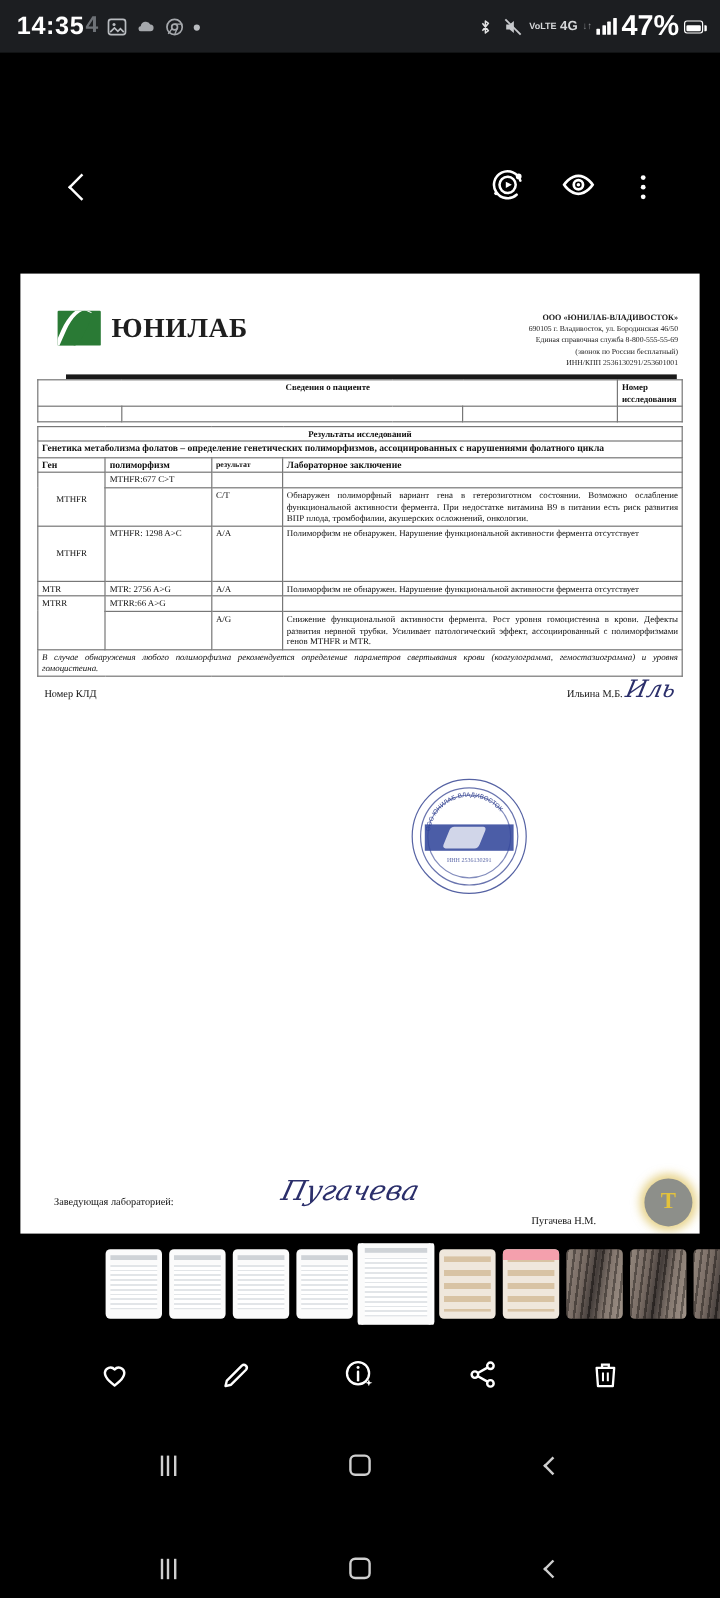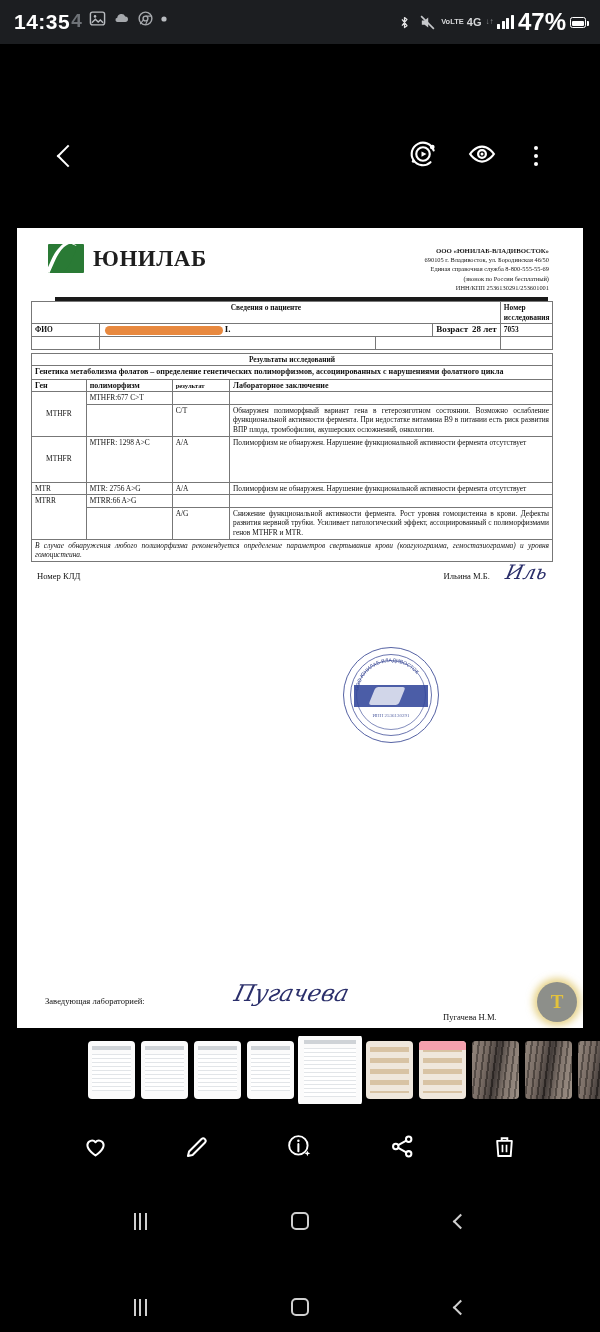--- a/index.html
+++ b/index.html
@@ -3,21 +3,21 @@
 <meta charset="utf-8">
 <style>
   * { margin:0; padding:0; box-sizing:border-box; }
   html,body { width:600px; height:1332px; background:#000; overflow:hidden;
               font-family:"Liberation Sans", sans-serif; }
 
   
   .statusbar{ position:absolute; top:0; left:0; width:600px; height:44px;
               background:#1c1e21; display:flex; align-items:center;
               padding:0 14px; color:#fff; }
-  .sb-left{ display:flex; gap:7px; }
+  .sb-left{ display:flex; align-items:center; gap:7px; }
   .sb-time{ font-size:21px; font-weight:700; letter-spacing:.5px; color:#fff; }
   .sb-ghost{ font-size:19px; font-weight:700; color:#6e7277; margin-left:-6px;}
   .sb-icon{ width:17px; height:17px; display:inline-block; position:relative;
             opacity:.88;}
   .sb-right{ margin-left:auto; display:flex; align-items:center; gap:4px; }
   .sb-pct{ font-size:24px; font-weight:700; }
   .sb-volte{ font-size:7.5px; line-height:8px; font-weight:700; text-align:center;
              color:#d6d8da;}
   .sb-4g{ font-size:11px; font-weight:700; color:#d6d8da; margin-left:-1px;}
   .sb-arrows{ font-size:8px; color:#8b8e92; line-height:8px;}
@@ -41,21 +41,21 @@
   #tb-more{ left:510px; top:86px; }
   .chev-l{ width:16px; height:16px; border-left:2.6px solid #fff;
            border-bottom:2.6px solid #fff; transform:rotate(45deg); }
   .dots{ display:flex; flex-direction:column; gap:4px; align-items:center;}
   .dots i{ width:4px; height:4px; border-radius:50%; background:#fff; display:block;}
 
   
   .page{ position:absolute; left:17px; top:228px; width:566px; height:800px;
          background:#fff; overflow:hidden; color:#111;
          font-family:"Liberation Serif", serif; }
-  .doc{ padding:10px 30px 0 14px; }
+  .doc{ padding:10px 14px 0 14px;margin-top:15px; }
 
   .letterhead{ display:flex; align-items:flex-start; justify-content:space-between; }
   .logo{ display:flex; align-items:center; gap:9px; margin-top:6px; margin-left:17px;}
   .logo-mark{ width:36px; height:29px; background:#2a7a35; position:relative;
               overflow:hidden; border-radius:1px;}
   .logo-mark::before{ content:""; position:absolute; left:4px; top:-4px;
       width:17px; height:40px; background:#fff; transform:rotate(24deg);
       border-radius:60% 0 60% 0;}
   .logo-mark::after{ content:""; position:absolute; left:8px; top:-2px;
       width:15px; height:36px; background:#2a7a35; transform:rotate(24deg);
@@ -79,21 +79,21 @@
   .val{ font-weight:700; font-size:9px; }
   .just{ text-align:justify; }
   .hdr{ font-weight:700; }
   .redact{ display:inline-block; width:118px; height:9px; background:#e8893f;
            border-radius:5px; vertical-align:middle; margin:0 2px;}
   .note{ font-style:italic; font-size:6.6px; line-height:8.6px; text-align:justify;
          padding:2px 4px;}
 
   .sig-row{ display:flex; justify-content:space-between; align-items:flex-start;
             margin:9px 6px 0 6px; font-size:8.6px; }
-  .sig-right{ display:flex; align-items:flex-start; gap:16px;}
+  .sig-right{ display:flex; align-items:flex-start; gap:3px;}
   .scribble{ font-family:"DejaVu Serif", serif; font-style:italic; font-size:20px;
              color:#2b2f6b; line-height:12px; margin-top:-5px; transform:skewX(-12deg);}
 
   .stamp-area{ position:relative; height:160px; margin-top:66px; }
   .stamp{ position:absolute; left:312px; top:0; width:96px; height:96px; }
   .stamp .ring{ position:absolute; inset:0; border:1.6px solid #2f3f8f;
                 border-radius:50%; opacity:.82;}
   .stamp .ring2{ position:absolute; inset:7px; border:1.2px solid #2f3f8f;
                  border-radius:50%; opacity:.72;}
   .stamp .ring3{ position:absolute; inset:13px; border:1px solid #2f3f8f;
@@ -284,31 +284,20 @@
           <col style="width:11%">
           <col style="width:13%">
           <col style="width:10%">
         </colgroup>
       <tbody>
           <tr>
         <td class="band" colspan="5">Сведения о пациенте</td>
         <td class="sm">Номер исследования</td>
       </tr>
       <tr>
-        <td class="lbl">ФИО</td>
-        <td colspan="3">
-          <span class="redact"></span><span class="val">І.</span>
-        </td>
-        <td>
-          <span class="val">Возраст</span>
-          &nbsp;<span class="val">28 лет</span>
-        </td>
-        <td class="val">7053</td>
-      </tr>
-      <tr>
         <td>&nbsp;</td>
         <td colspan="2">&nbsp;</td>
         <td colspan="2">&nbsp;</td>
         <td>&nbsp;</td>
       </tr>
     </tbody>
       </table>
 
     <table class="t" style="margin-top:3px">
       <colgroup>

